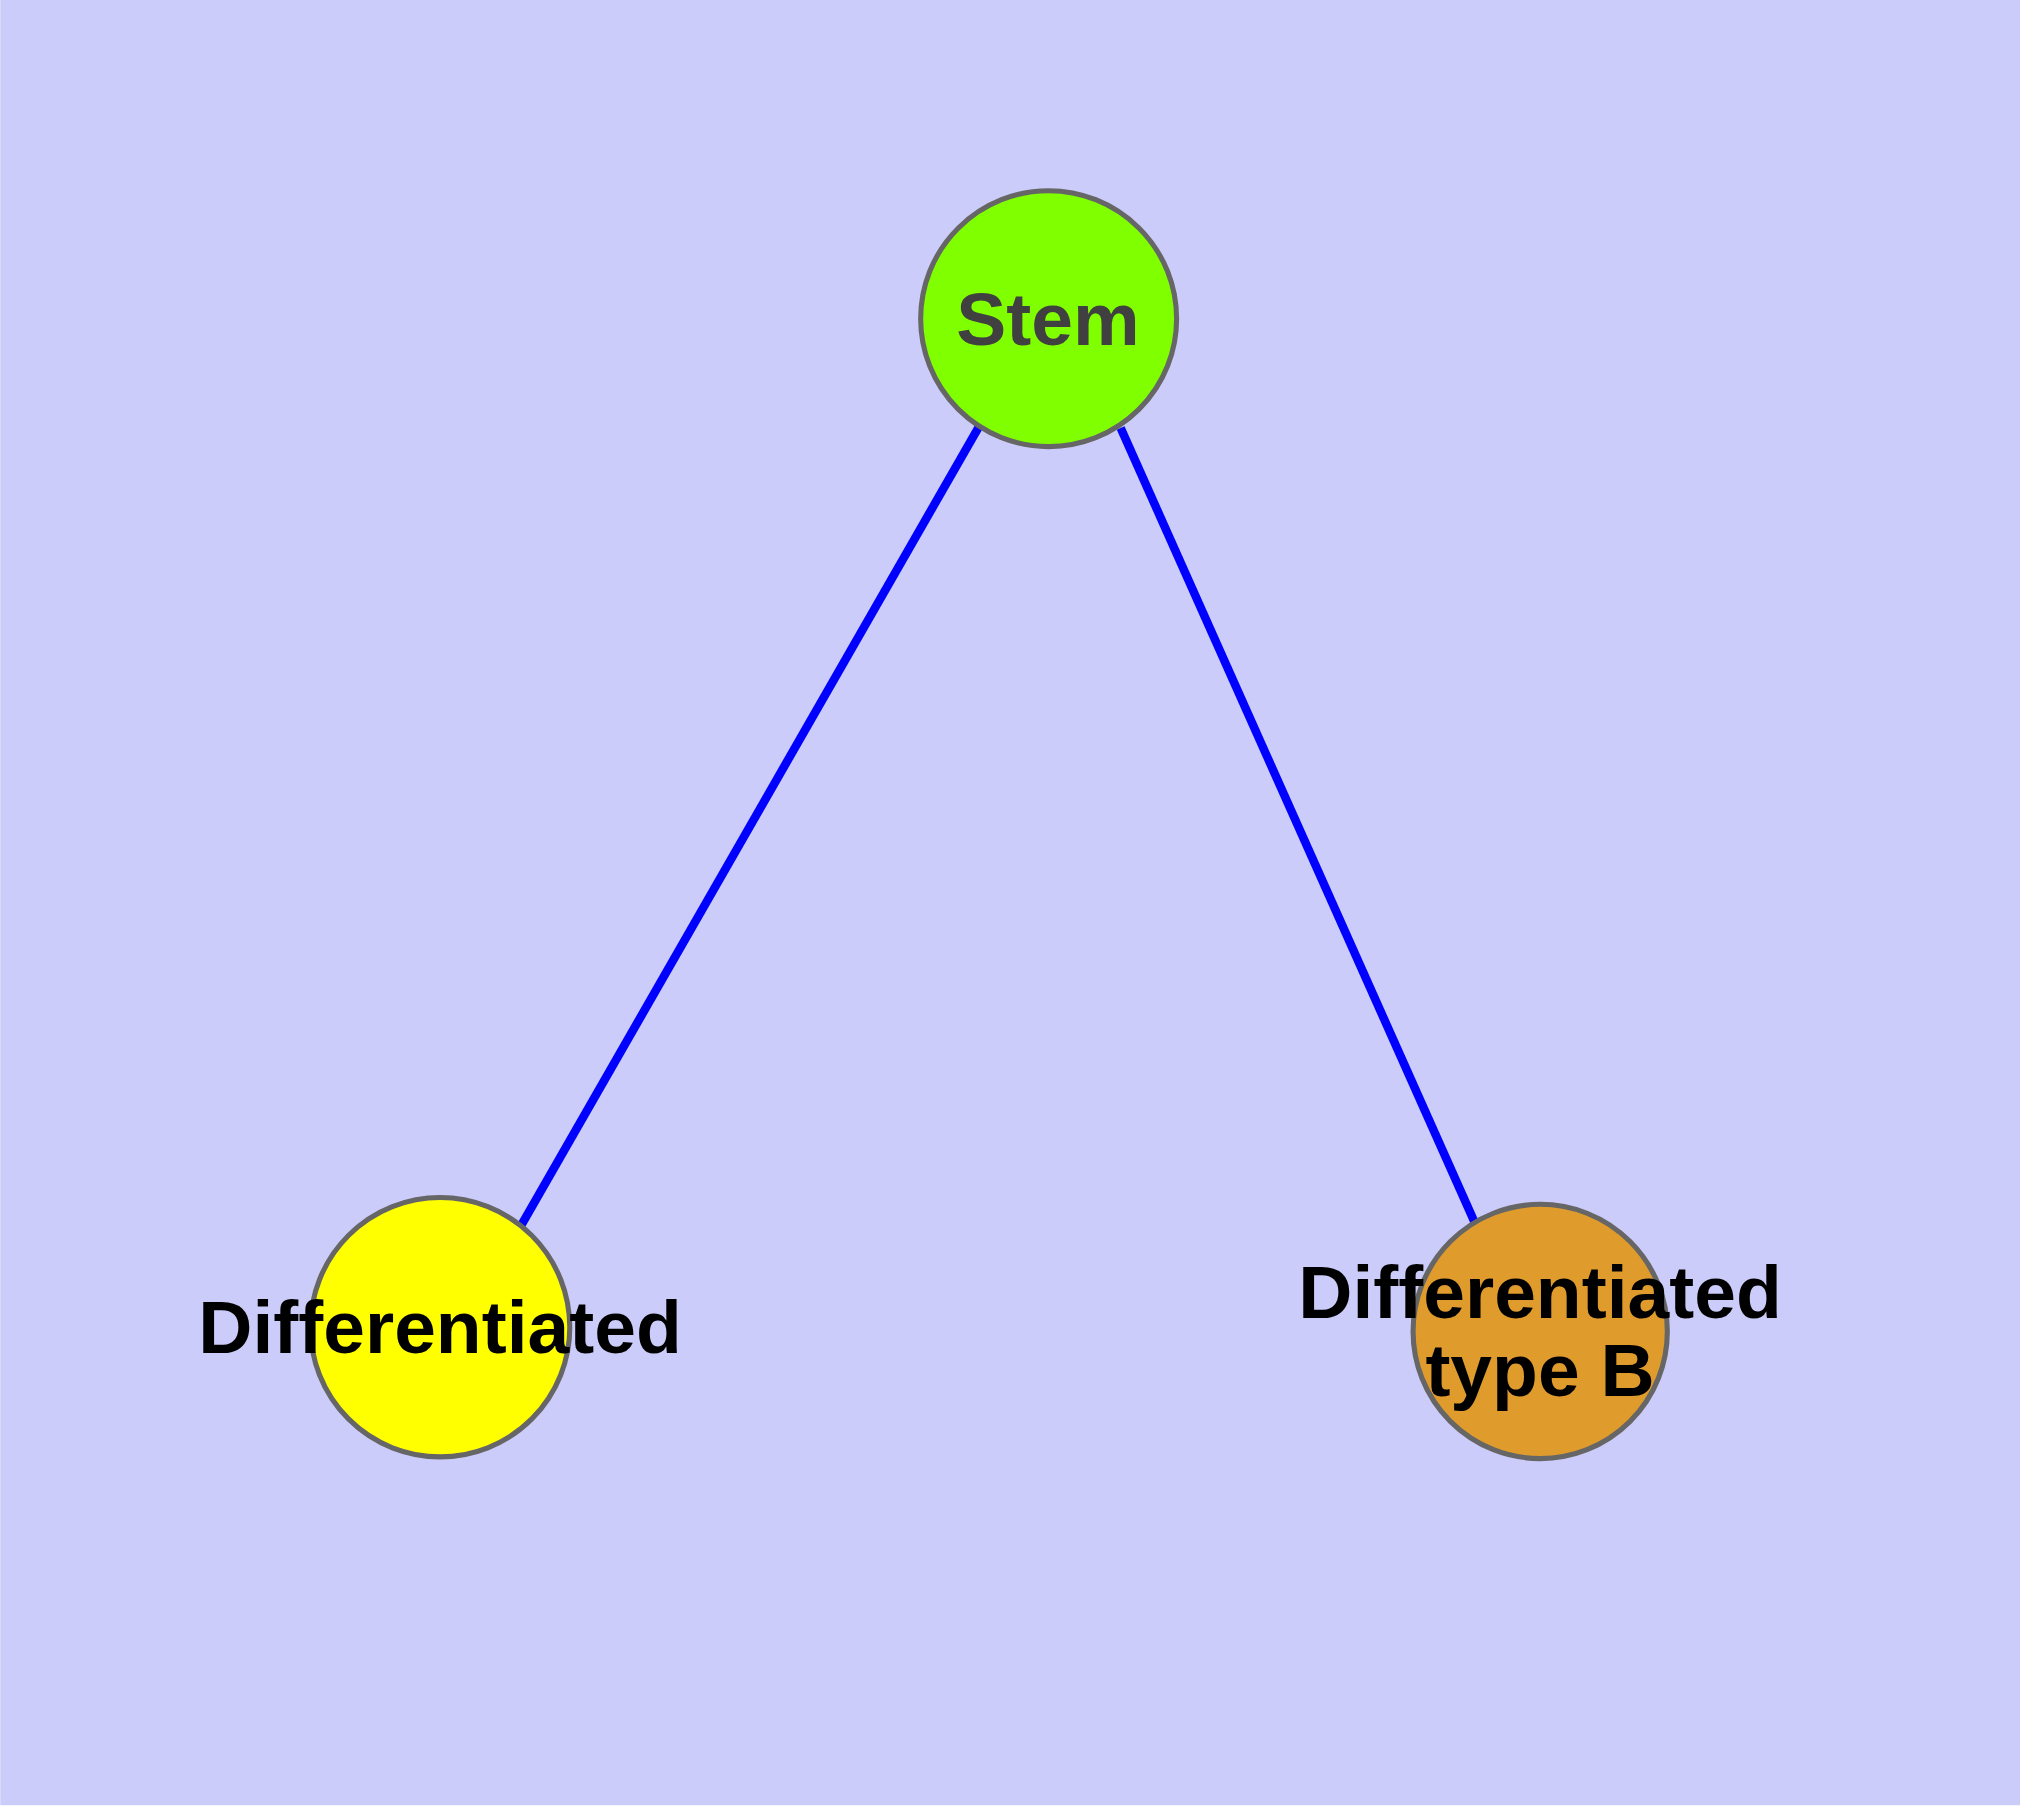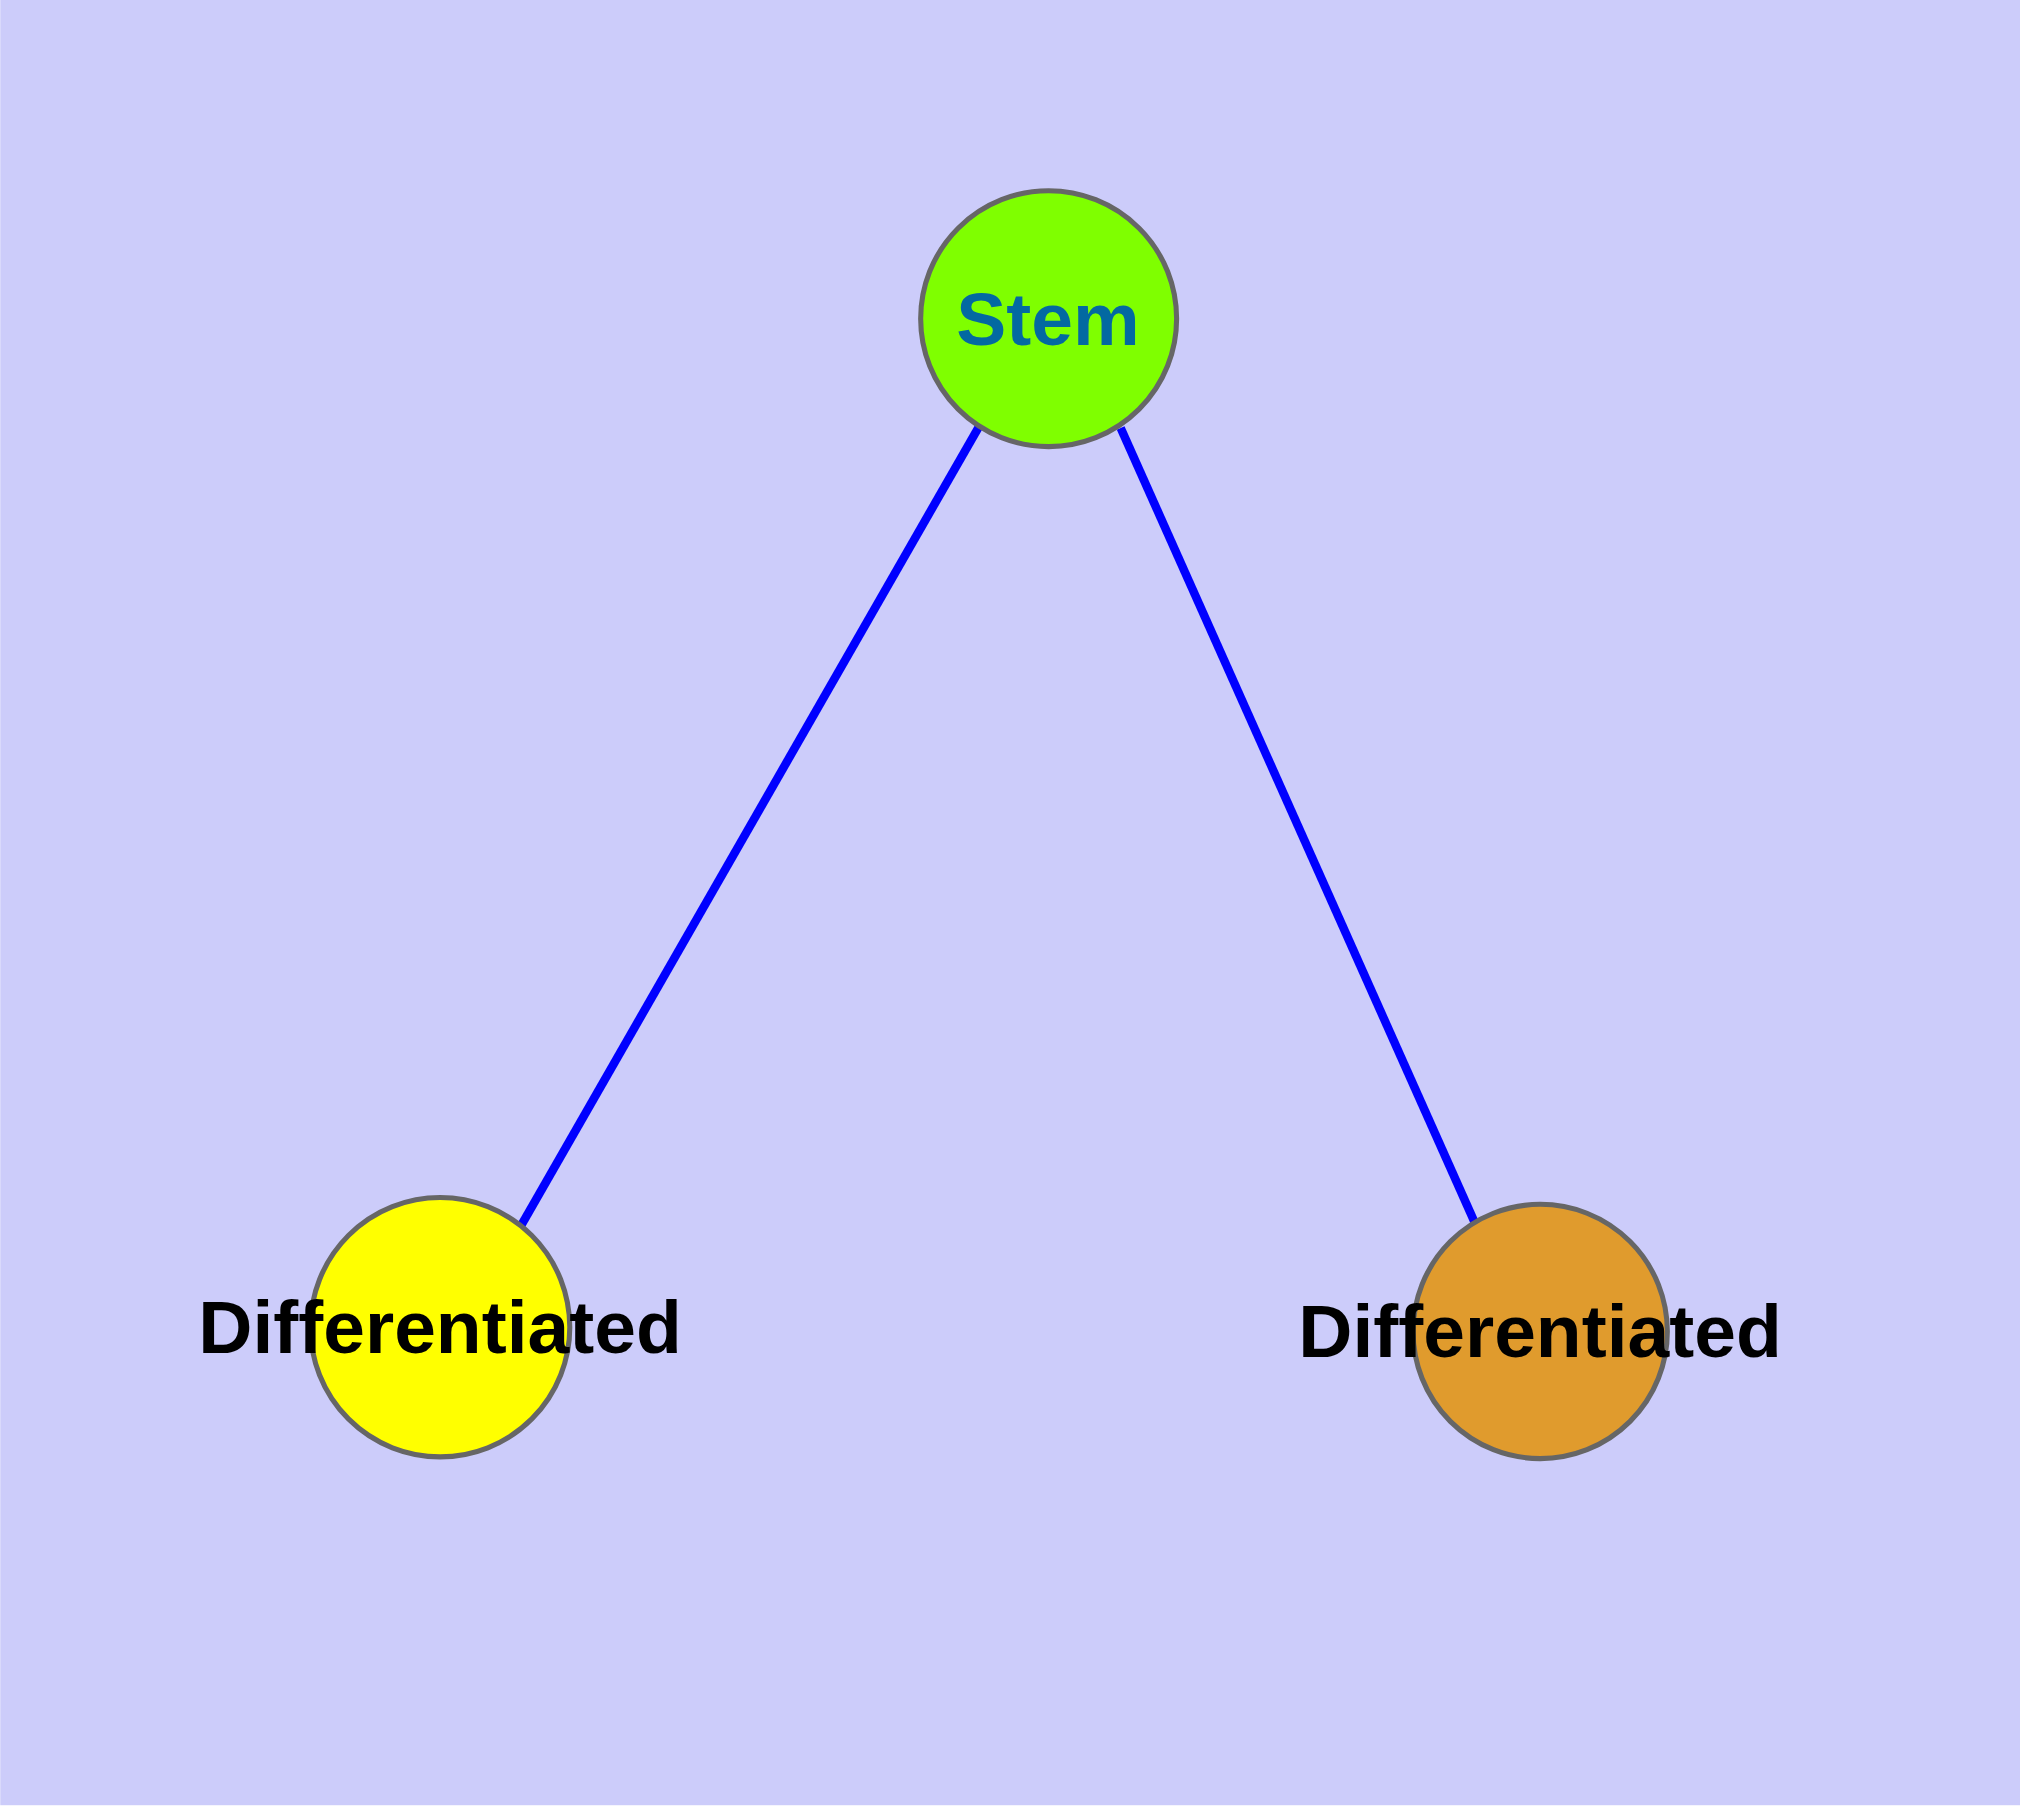--- a/index.html
+++ b/index.html
@@ -55,25 +55,26 @@
         <line x1="1322" y1="505" x2="1740" y2="1443" stroke="#0000FF" stroke-width="10" stroke-linecap="butt"></line>
       </g>
     <g id="nodes-group">
         <circle cx="1237" cy="376" r="151" fill="#7FFF00" stroke="#666666" stroke-width="6"></circle>
         <circle cx="519" cy="1566" r="153" fill="#FFFF00" stroke="#666666" stroke-width="6"></circle>
         <circle cx="1817" cy="1571" r="150" fill="#E09B2D" stroke="#666666" stroke-width="6"></circle>
       </g>
   </svg>
 
   <div id="labels-layer">
-      <div class="node-label size-main" style="left: 1048px; top: 319px; font-size: 75px; color: #0369a1;">
+      <div class="node-label size-main" style="left: 1048px; top: 319px; font-size: 75px; color: #404040;">
         <div>Stem</div>
       </div>
       <div class="node-label size-main" style="left: 440px; top: 1327px; font-size: 75px; color: rgb(0, 0, 0);">
         <div>Differentiated</div>
       </div>
       <div class="node-label size-main" style="left: 1540px; top: 1331px; font-size: 75px; color: rgb(0, 0, 0);">
         <div>Differentiated</div>
+        <div>type B</div>
       </div>
     </div>
 
 </div>
 
 
 </body></html>

